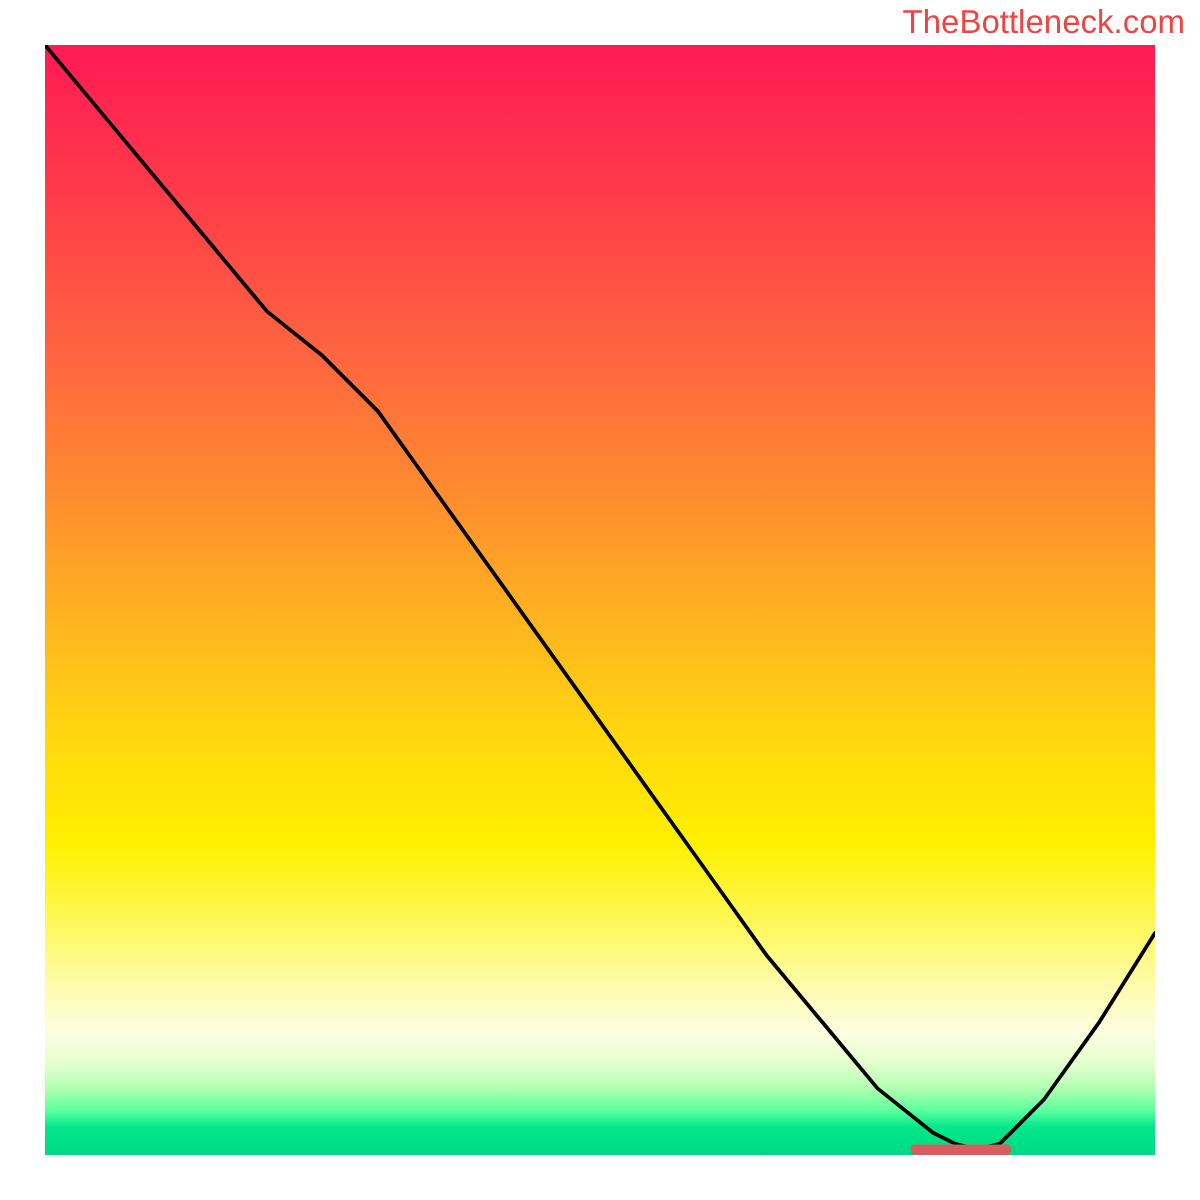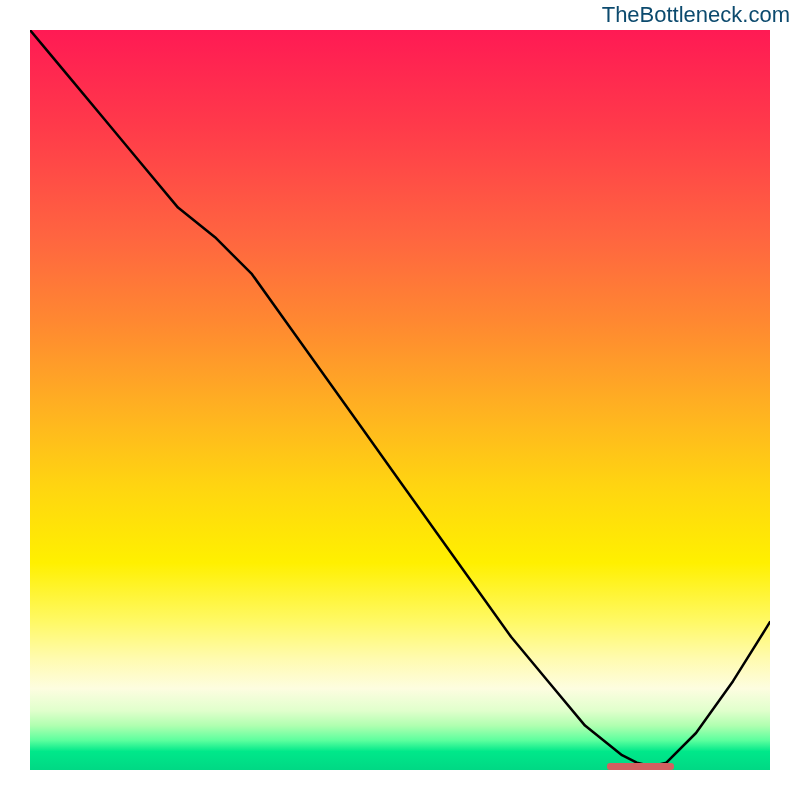--- a/index.html
+++ b/index.html
@@ -8,21 +8,21 @@
     height: 800px;
     background: #ffffff;
     font-family: Arial, Helvetica, sans-serif;
     position: relative;
     overflow: hidden;
   }
   .watermark {
     position: absolute;
     top: 2px;
     right: 10px;
-    color: #0c4a6e;
+    color: #ef4444;
     font-size: 22px;
     font-weight: 400;
     z-index: 10;
   }
   .chart-area {
     position: absolute;
     top: 30px;
     left: 30px;
     width: 740px;
     height: 740px;

